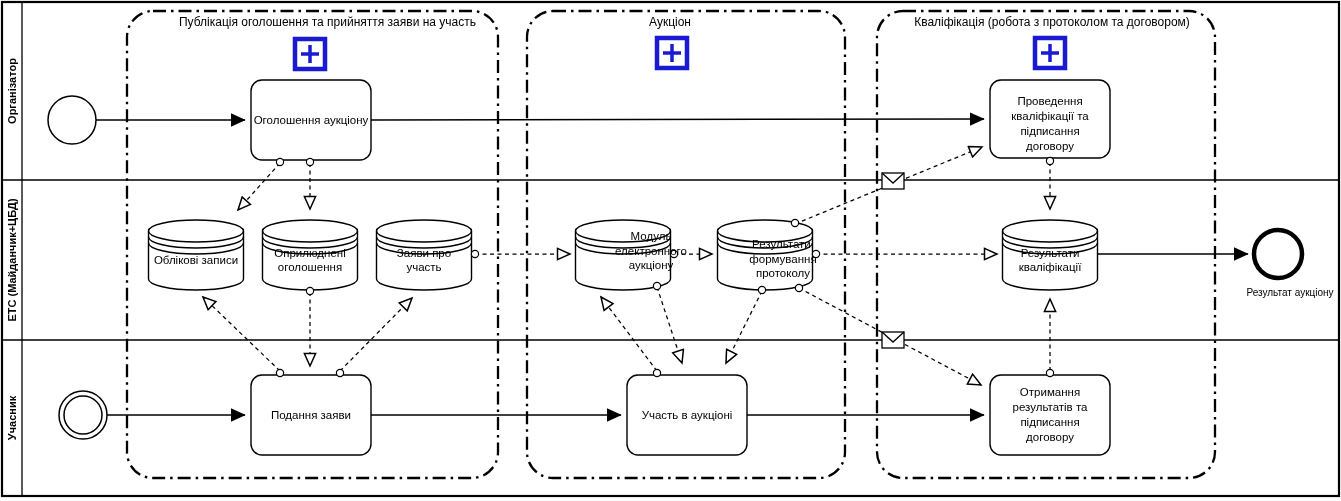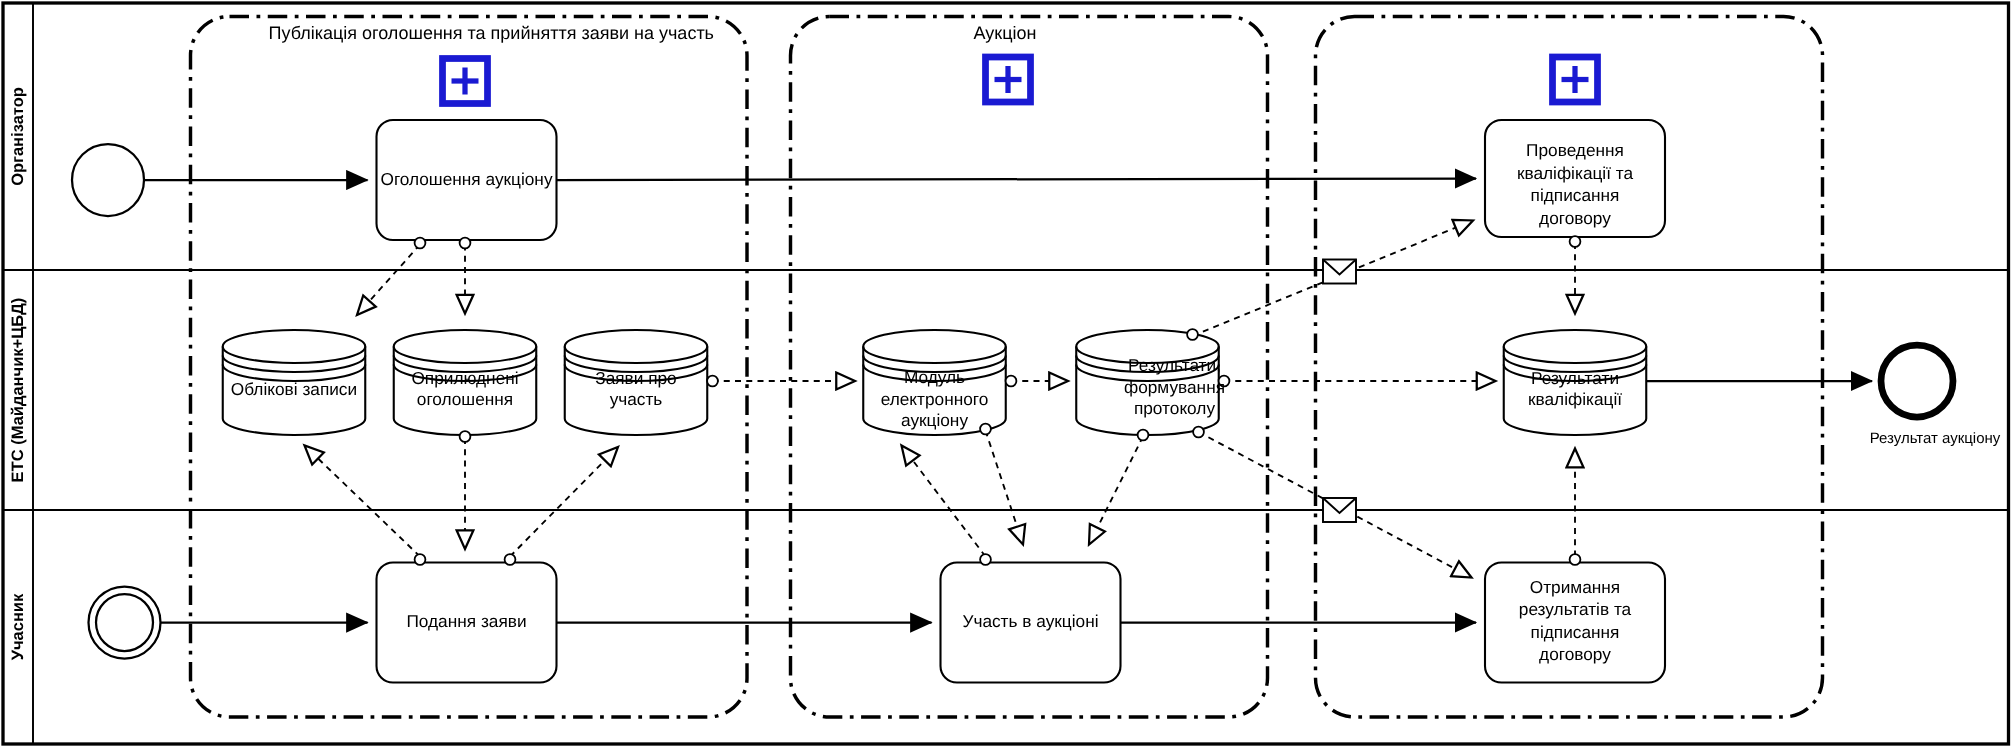--- a/index.html
+++ b/index.html
@@ -131,29 +131,30 @@
     <line x1="1050" y1="44" x2="1050" y2="62" stroke-width="3.5"></line>
   </g>
 </svg>
 
 <div class="overlay-label lane-label" style="left:-68px;top:82px;">Організатор</div>
 <div class="overlay-label lane-label" style="left:-68px;top:251px;">ЕТС (Майданчик+ЦБД)</div>
 <div class="overlay-label lane-label" style="left:-68px;top:409px;">Учасник</div>
 
 <div class="overlay-label group-title" style="left:312px;top:15px;padding-left:31px;">Публікація оголошення та прийняття заяви на участь</div>
 <div class="overlay-label group-title" style="left:670px;top:15px;">Аукціон</div>
+<div class="overlay-label group-title" style="left:1052px;top:15px;">Кваліфікація (робота з протоколом та договором)</div>
 
 <div class="overlay-label task-label flexc" style="left:253px;top:80px;width:116px;height:80px;">Оголошення аукціону</div>
 <div class="overlay-label task-label flexc" style="left:253px;top:375px;width:116px;height:80px;">Подання заяви</div>
 <div class="overlay-label task-label flexc" style="left:629px;top:375px;width:116px;height:80px;">Участь в аукціоні</div>
 <div class="overlay-label task-label flexc" style="left:998px;top:80px;width:104px;height:88px;">Проведення кваліфікації та підписання договору</div>
 <div class="overlay-label task-label flexc" style="left:998px;top:375px;width:104px;height:80px;">Отримання результатів та підписання договору</div>
 
 <div class="overlay-label store-label flexc" style="left:150px;top:234px;width:92px;height:52px;">Облікові записи</div>
 <div class="overlay-label store-label flexc" style="left:264px;top:234px;width:92px;height:52px;">Оприлюднені оголошення</div>
 <div class="overlay-label store-label flexc" style="left:378px;top:234px;width:92px;height:52px;">Заяви про участь</div>
-<div class="overlay-label store-label flexc" style="left:577px;top:240px;width:92px;height:54px;">Модуль електронного аукціону</div>
+<div class="overlay-label store-label flexc" style="left:577px;top:224px;width:92px;height:54px;padding-left:28px;">Модуль електронного аукціону</div>
 <div class="overlay-label store-label flexc" style="left:719px;top:232px;width:92px;height:54px;margin-left:18px;">Результати, формування протоколу</div>
 <div class="overlay-label store-label flexc" style="left:1004px;top:234px;width:92px;height:52px;">Результати кваліфікації</div>
 
 <div class="overlay-label end-label" style="left:1278px;top:287px;">Результат аукціону</div>
 
 </div>
 
 </body></html>

